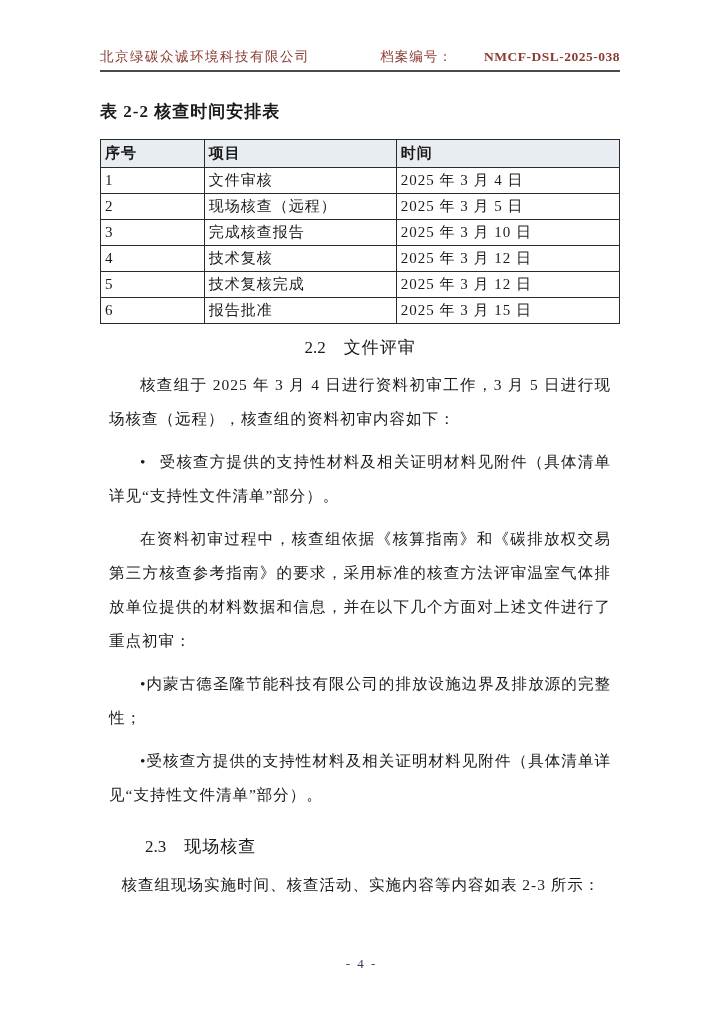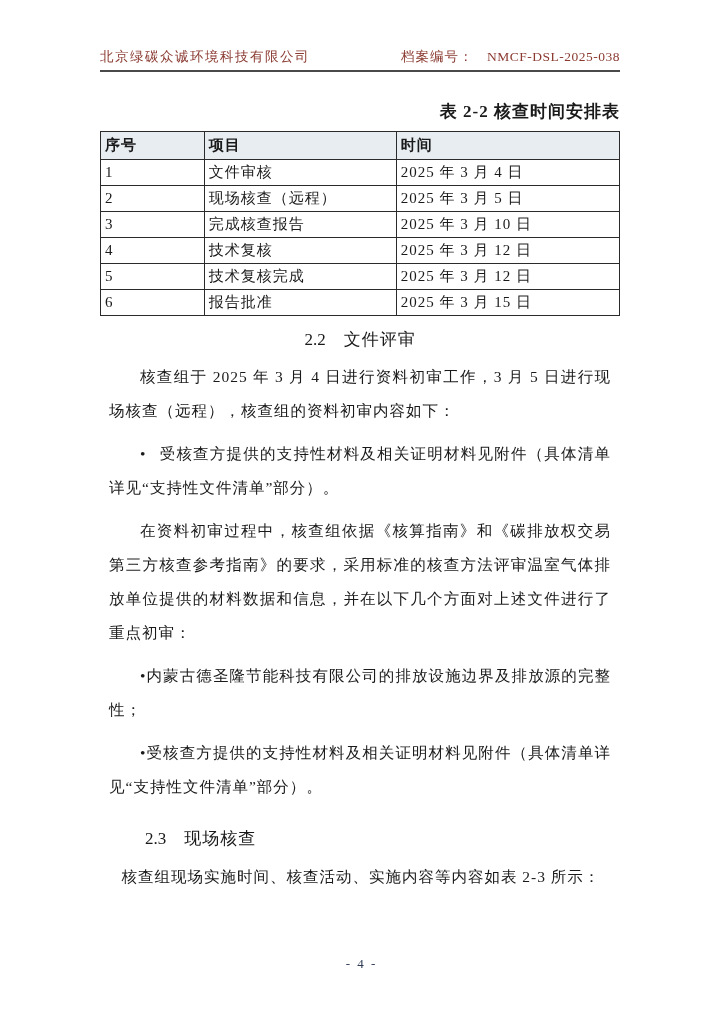--- a/index.html
+++ b/index.html
@@ -29,26 +29,26 @@
     display:flex;
     justify-content:space-between;
     align-items:center;
     border-bottom:2px solid #4a4a4a;
     padding-bottom:4px;
     font-size:13.5px;
     color:var(--header-color);
   }
   .doc-header .company{letter-spacing:1.5px;}
   .doc-no .label{letter-spacing:1px;}
-  .doc-no .value{margin-left:10px;font-weight:normal;letter-spacing:.5px;}
+  .doc-no .value{margin-left:28px;font-weight:bold;letter-spacing:.5px;}
   
   .table-title{
     margin-top:28px;
-    margin-bottom:8px;
-    text-align:right;
+    margin-bottom:16px;
+    text-align:left;
     font-size:17px;
     font-weight:bold;
     letter-spacing:1px;
   }
   table.schedule{
     width:100%;
     border-collapse:collapse;
     table-layout:fixed;
     font-size:15px;
   }

